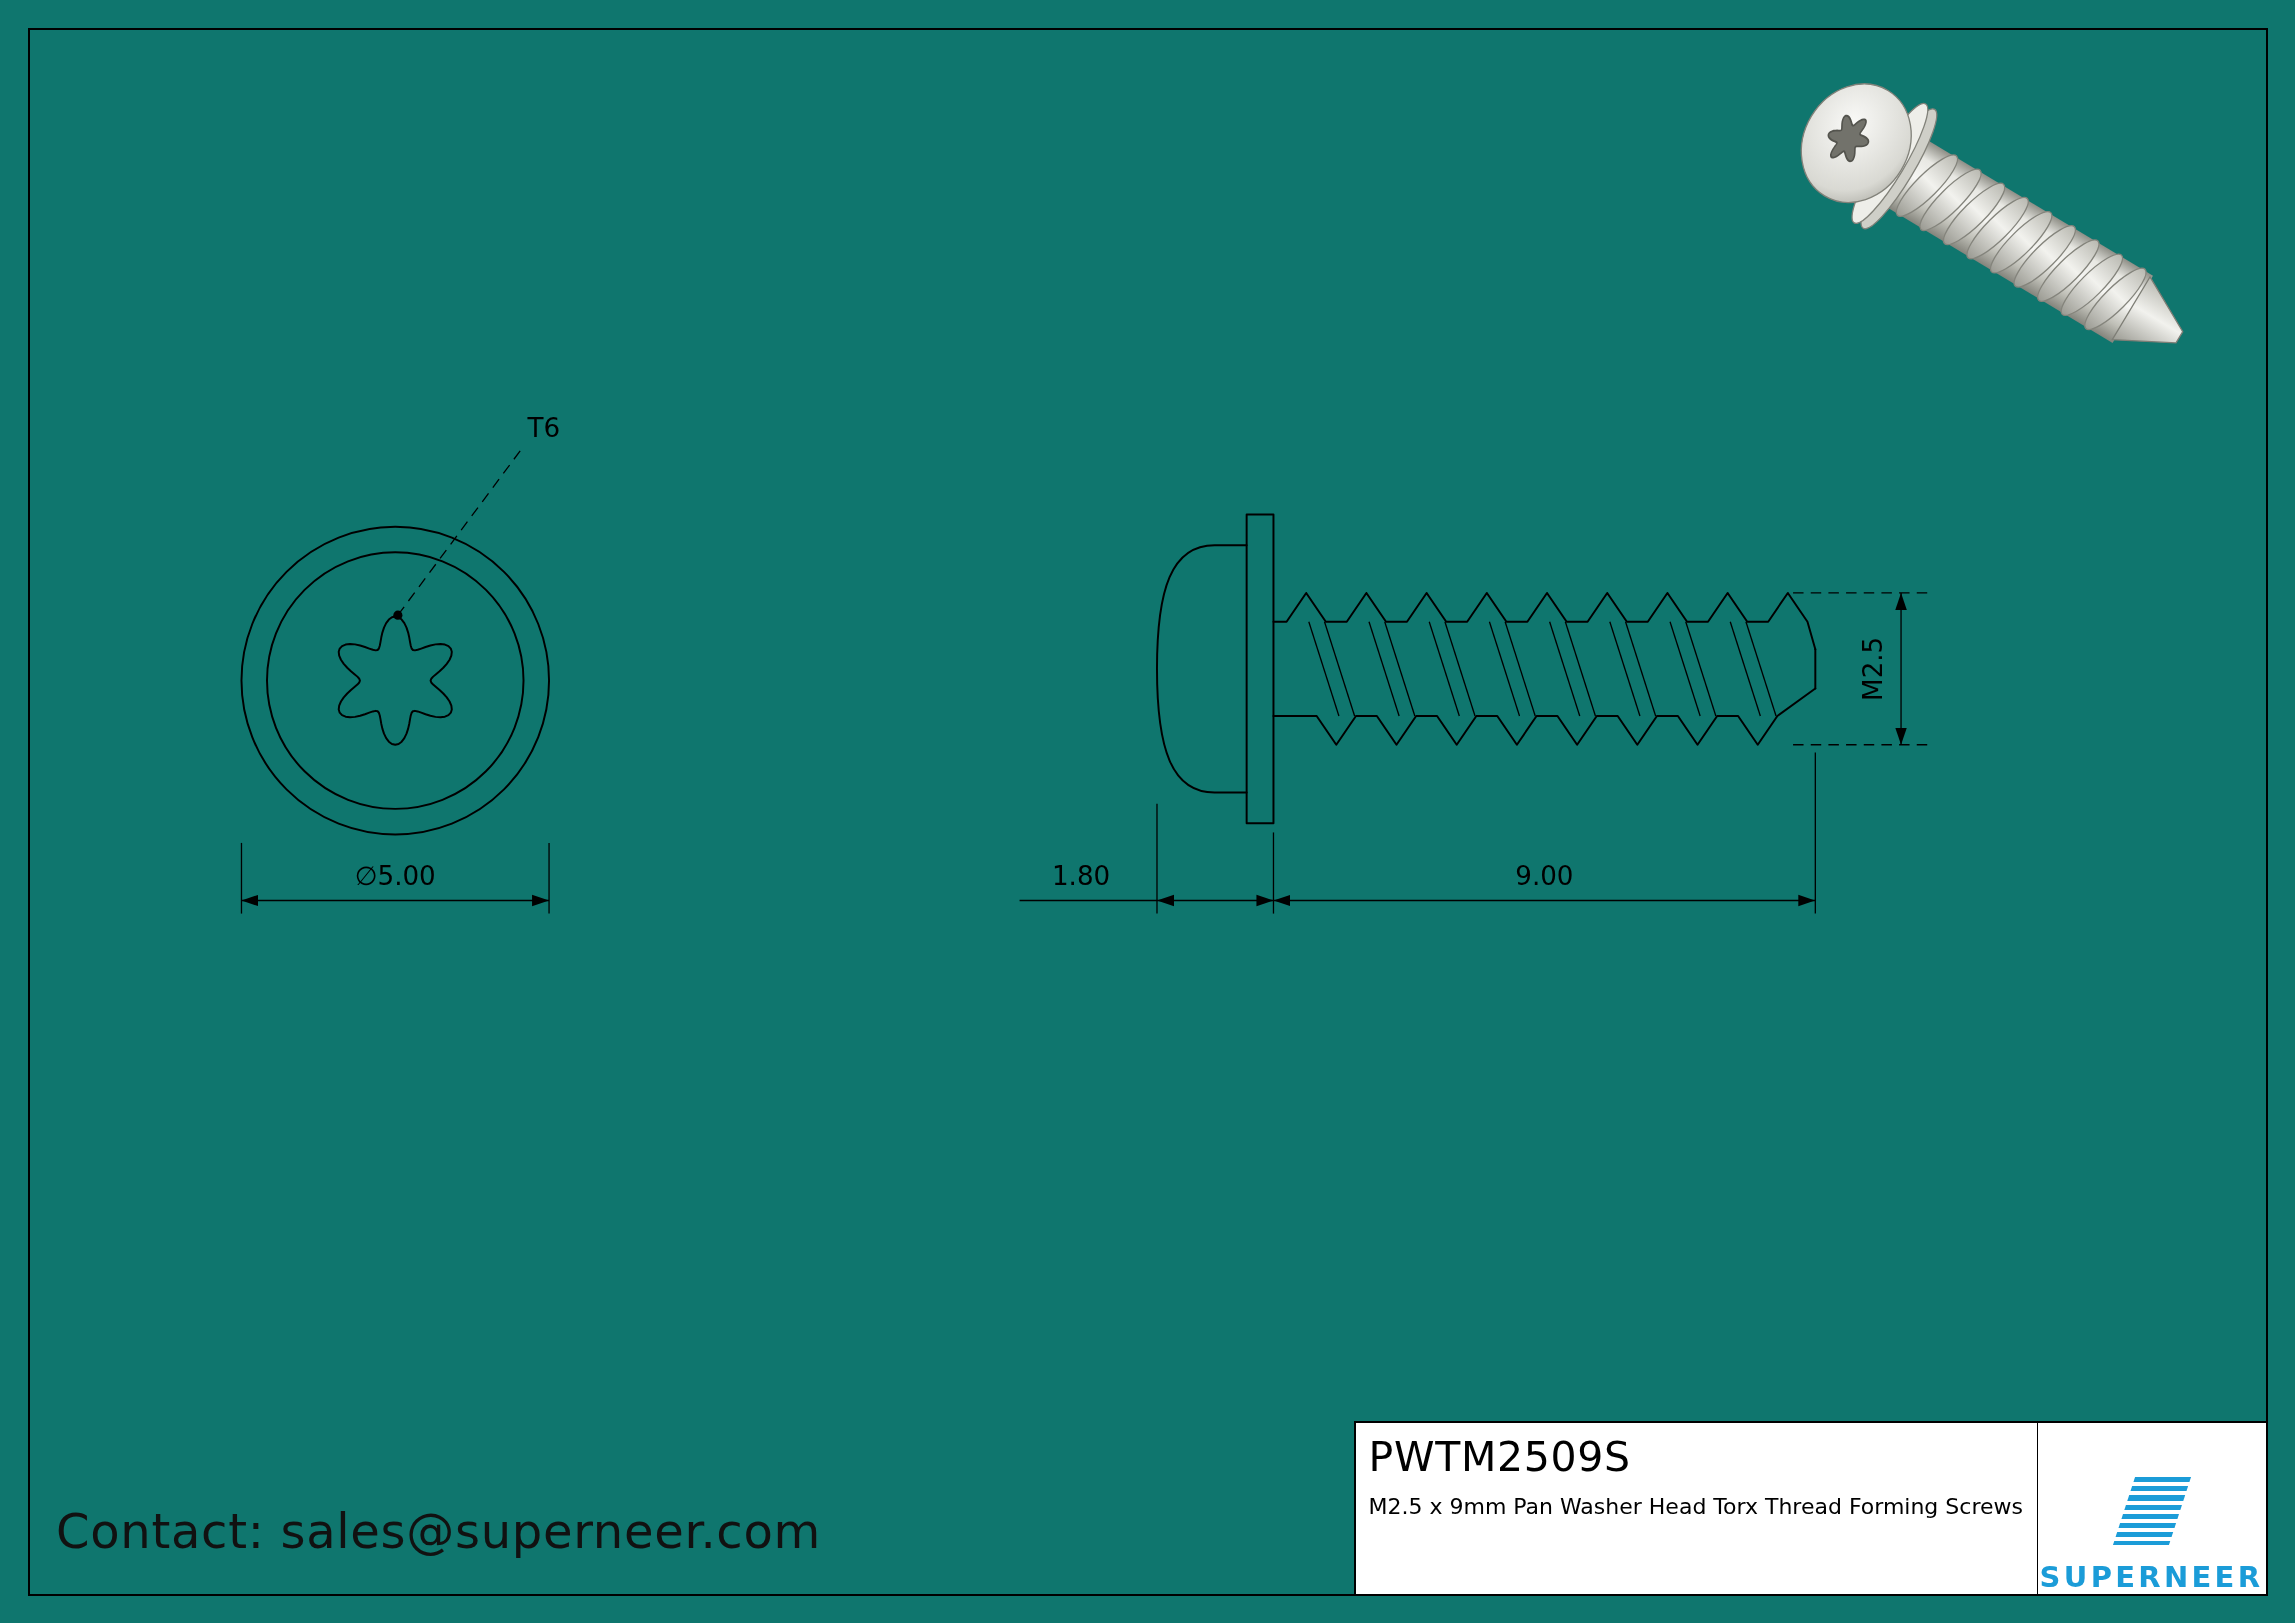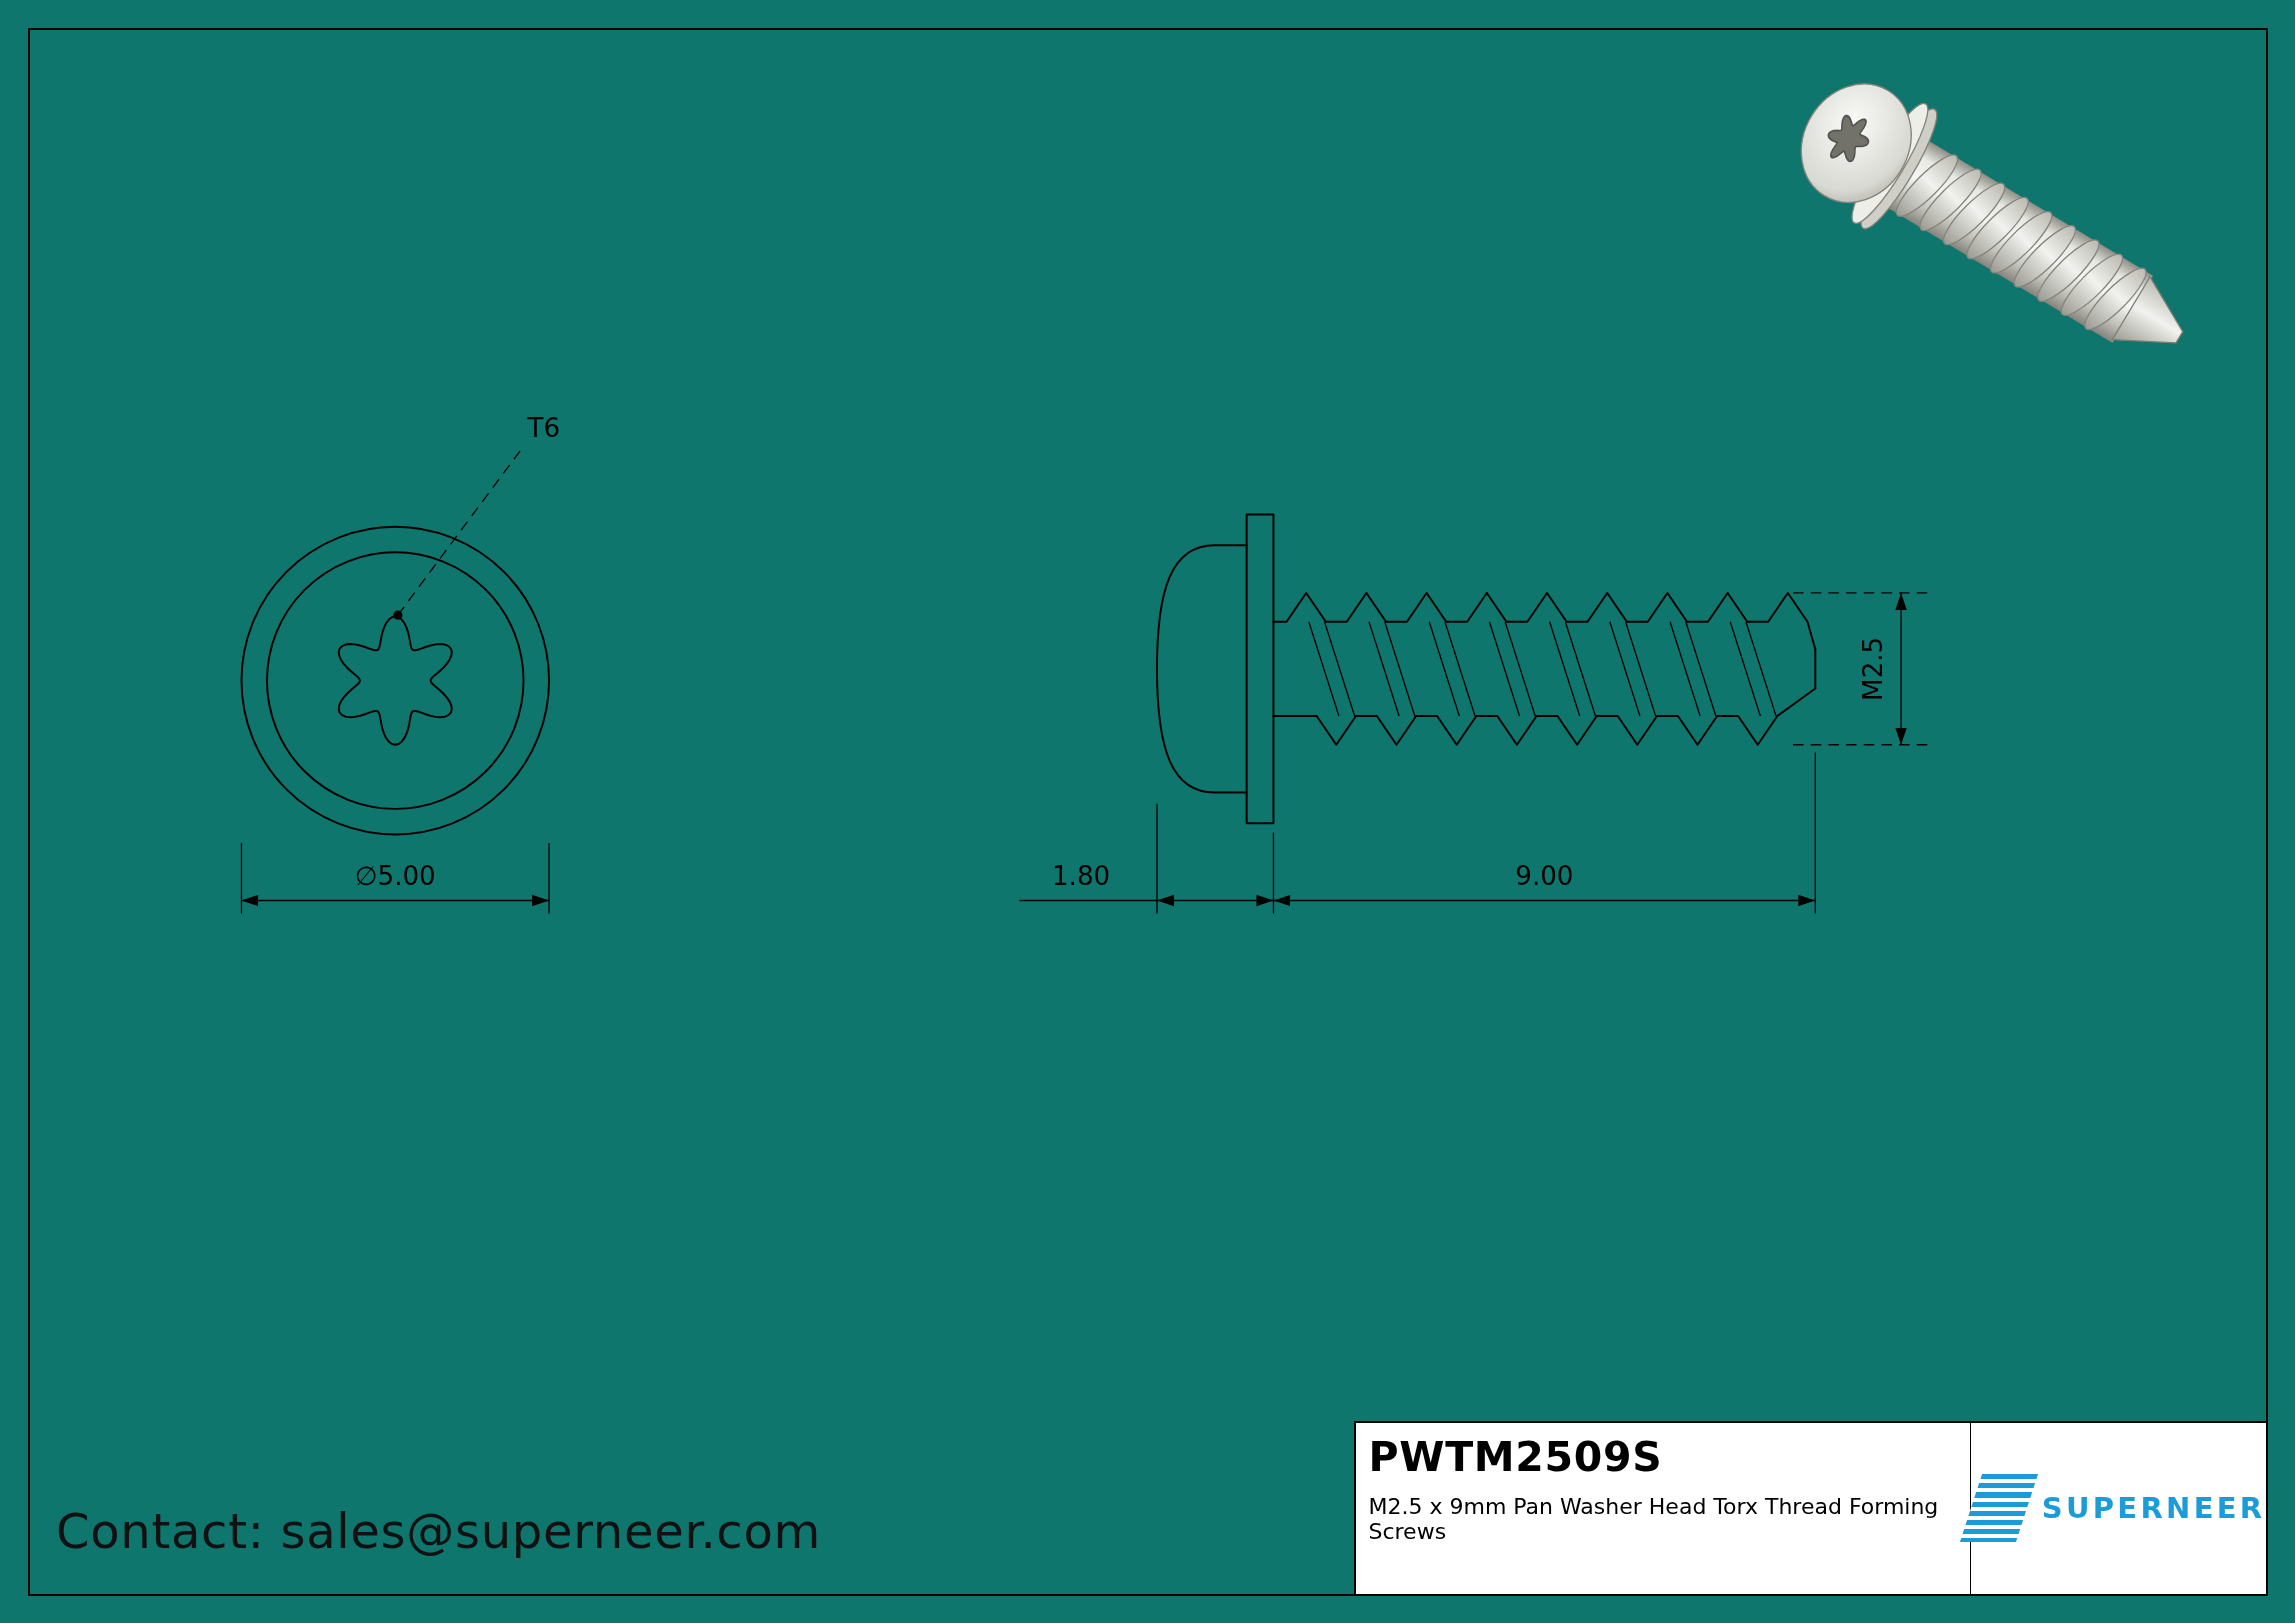--- a/index.html
+++ b/index.html
@@ -22,30 +22,30 @@
   .contact{position:absolute;left:56px;top:1503px;font-size:48px;color:#111;letter-spacing:0.7px;}
 
   
   .titleblock{
     position:absolute;right:29.5px;bottom:29.5px;width:912px;height:173px;
     border-top:2px solid #000;border-left:2px solid #000;box-sizing:border-box;
     display:flex;background:#fff;
   }
   .tb-main{width:681px;display:flex;flex-direction:column;box-sizing:border-box;}
   .tb-head{flex:1;padding:9.2px 0 0 13px;overflow:hidden;}
-  .tb-part{font-size:41px;font-weight:bold;letter-spacing:0.7px;line-height:1.25;}
+  .tb-part{font-size:41px;font-weight:normal;letter-spacing:0.7px;line-height:1.25;}
   .tb-desc{font-size:22px;margin-top:11px;}
   .tb-grid{display:grid;grid-template-columns:126px 170px 92px 293px;grid-auto-rows:35px;}
   .cell{border-top:1.3px solid #000;display:flex;align-items:center;font-size:22px;box-sizing:border-box;}
   .cell.bl{border-left:1.3px solid #000;}
   .cell.label{padding-left:10.5px;}
   .cell.value{justify-content:center;text-align:center;}
   .cell.span2{grid-column:3/5;}
   .site-link{color:#1b8fd0;text-decoration:none;font-size:22px;}
-  .tb-logo{flex:1;border-left:1.3px solid #000;display:flex;flex-direction:row;align-items:center;justify-content:center;gap:14.4px;box-sizing:border-box;}
+  .tb-logo{flex:1;border-left:1.3px solid #000;display:flex;flex-direction:column;align-items:center;justify-content:flex-end;gap:14.4px;box-sizing:border-box;}
   .logo-icon{
     width:56px;height:68px;transform:skewX(-18deg);
     background:repeating-linear-gradient(to bottom,#1b9cd8 0 5.2px,#ffffff 5.2px 9.2px);
   }
   .logo-text{color:#1b9cd8;font-size:29px;font-weight:bold;letter-spacing:3.3px;}
 </style>
 </head>
 <body>
 
 <div class="page">

